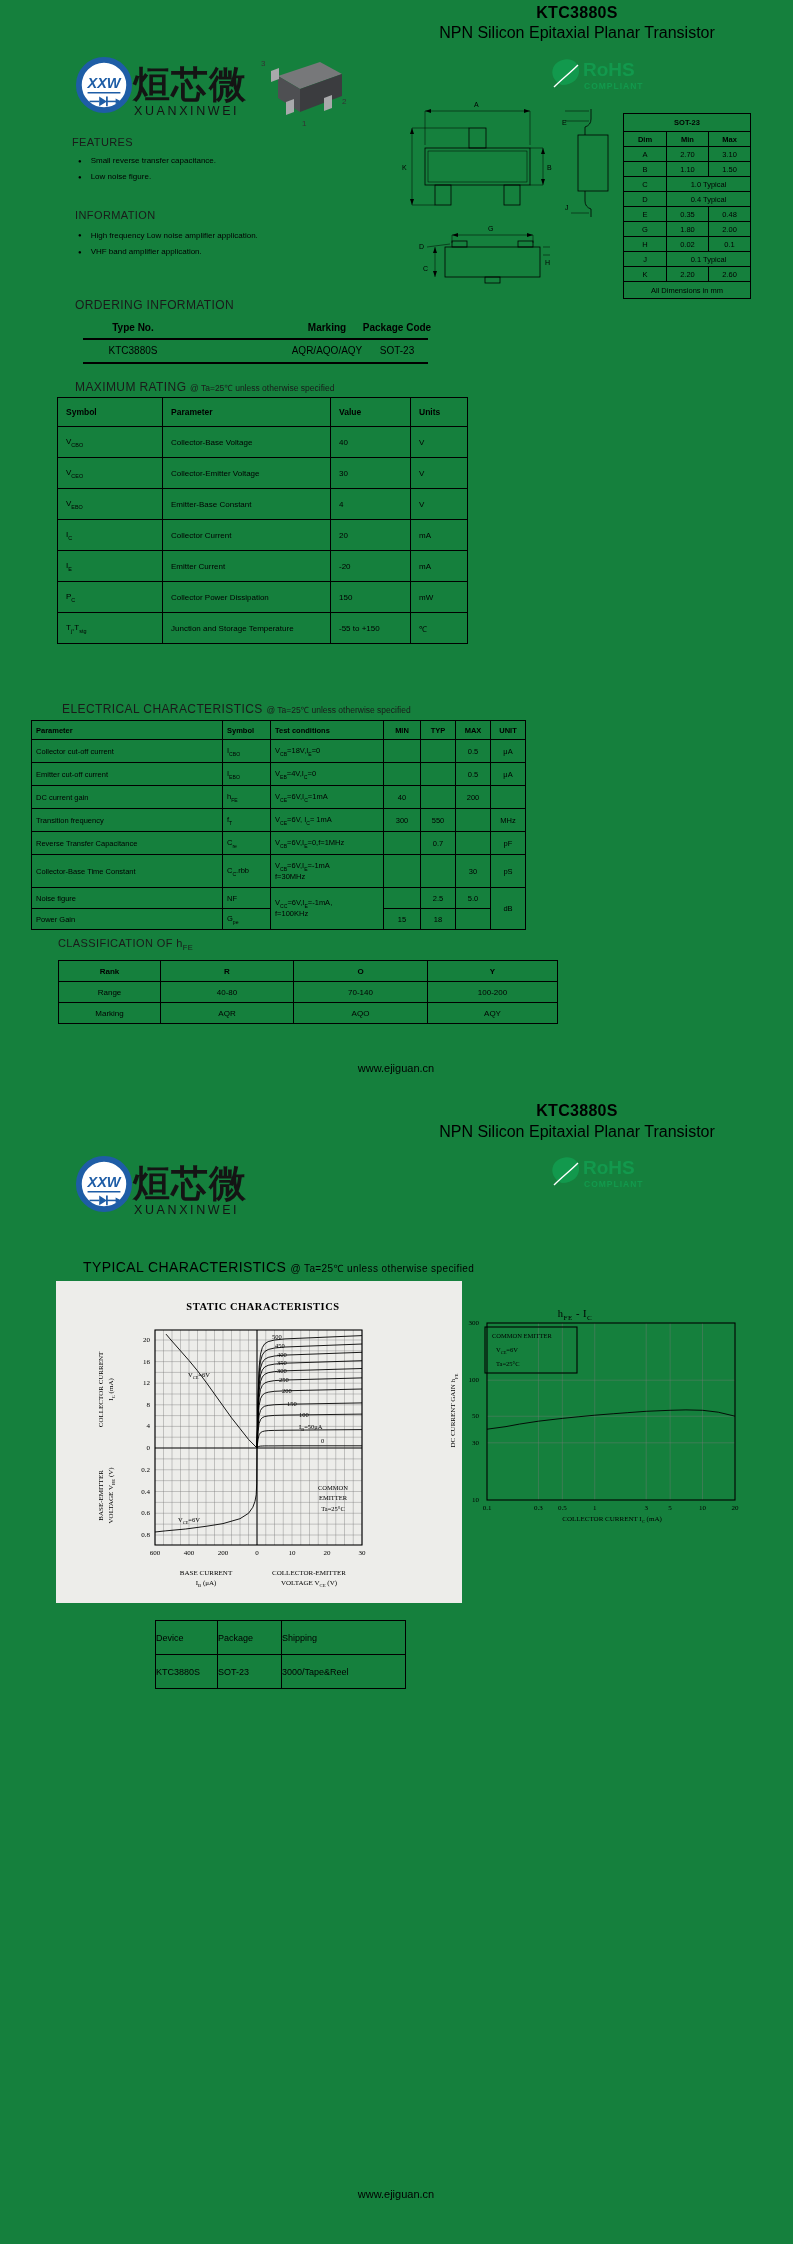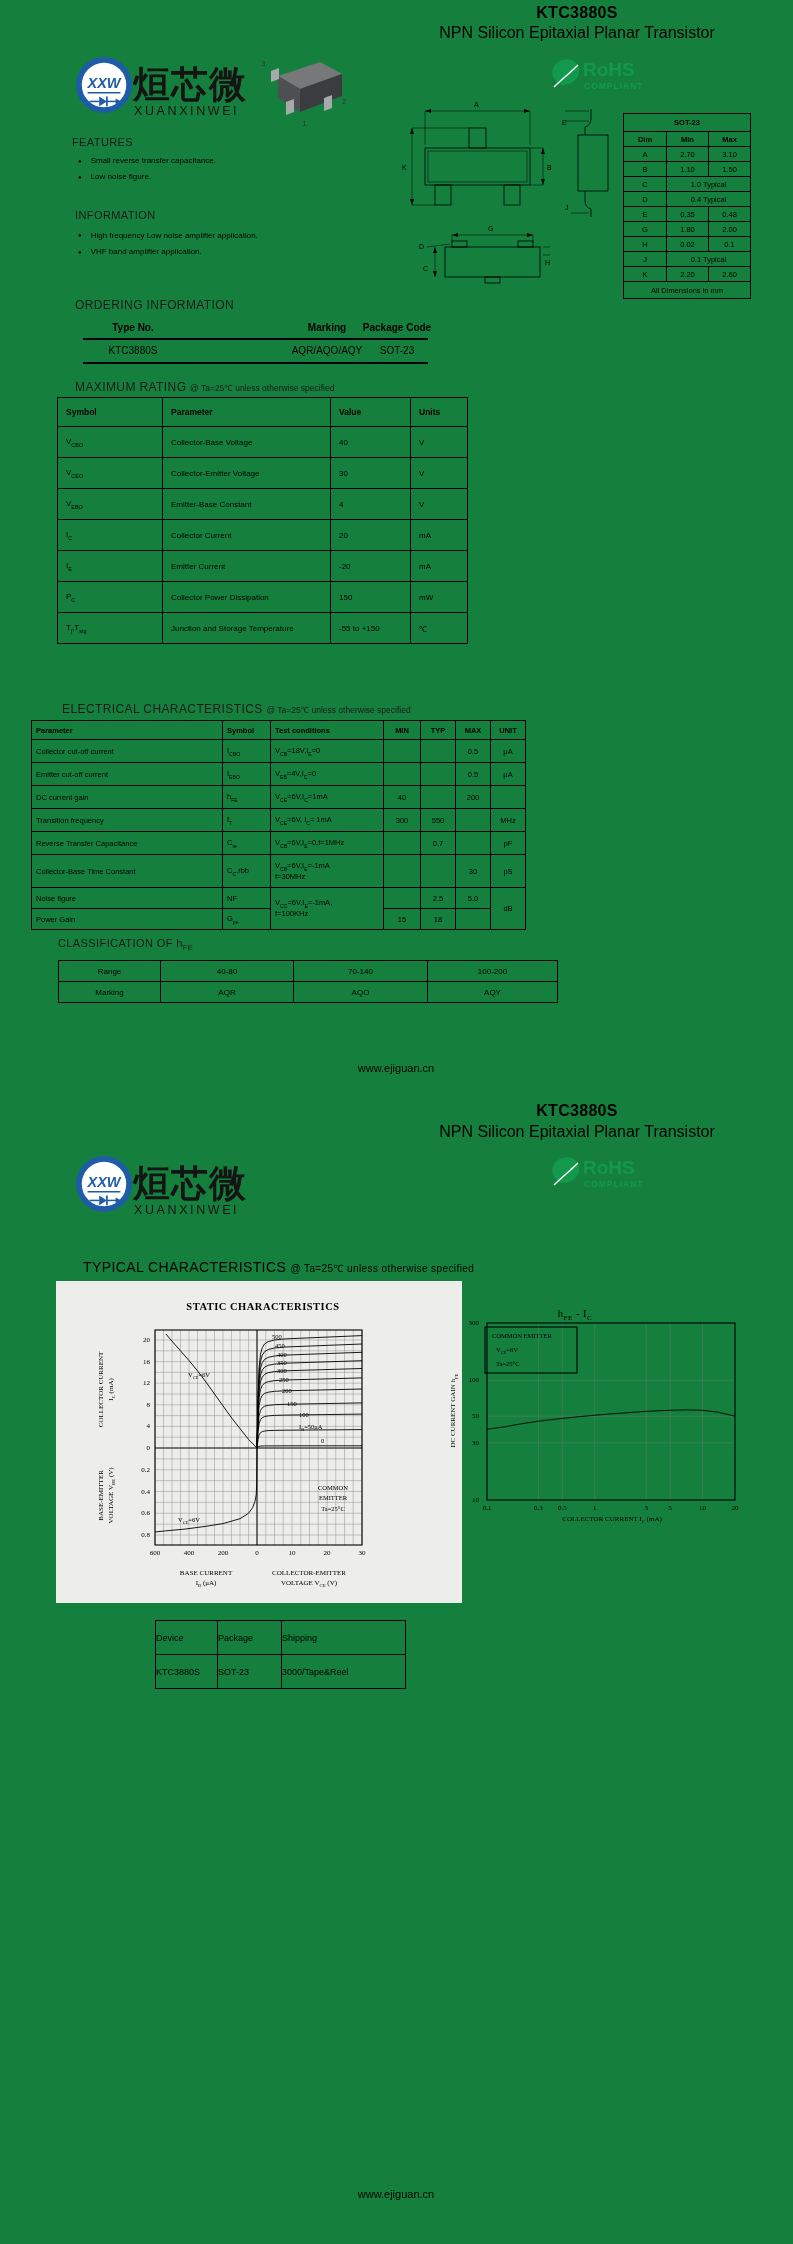--- a/index.html
+++ b/index.html
@@ -398,20 +398,26 @@
 
   <div class="abs hd11" style="left:58px;top:937px;">CLASSIFICATION   OF   h<sub>FE</sub></div>
   <table class="abs cls" style="left:58px;top:960px;width:499px;">
     <colgroup>
         <col style="width:102px">
         <col style="width:133px">
         <col style="width:134px">
         <col style="width:130px">
       </colgroup>
     <tbody>
+        <tr class="hdr">
+      <td style="height:20px;">Rank</td>
+      <td>R</td>
+      <td>O</td>
+      <td>Y</td>
+    </tr>
     <tr>
           <td style="height:20px;">Range</td>
           <td>40-80</td>
           <td>70-140</td>
           <td>100-200</td>
         </tr>
     <tr>
           <td style="height:20px;">Marking</td>
           <td>AQR</td>
           <td>AQO</td>

